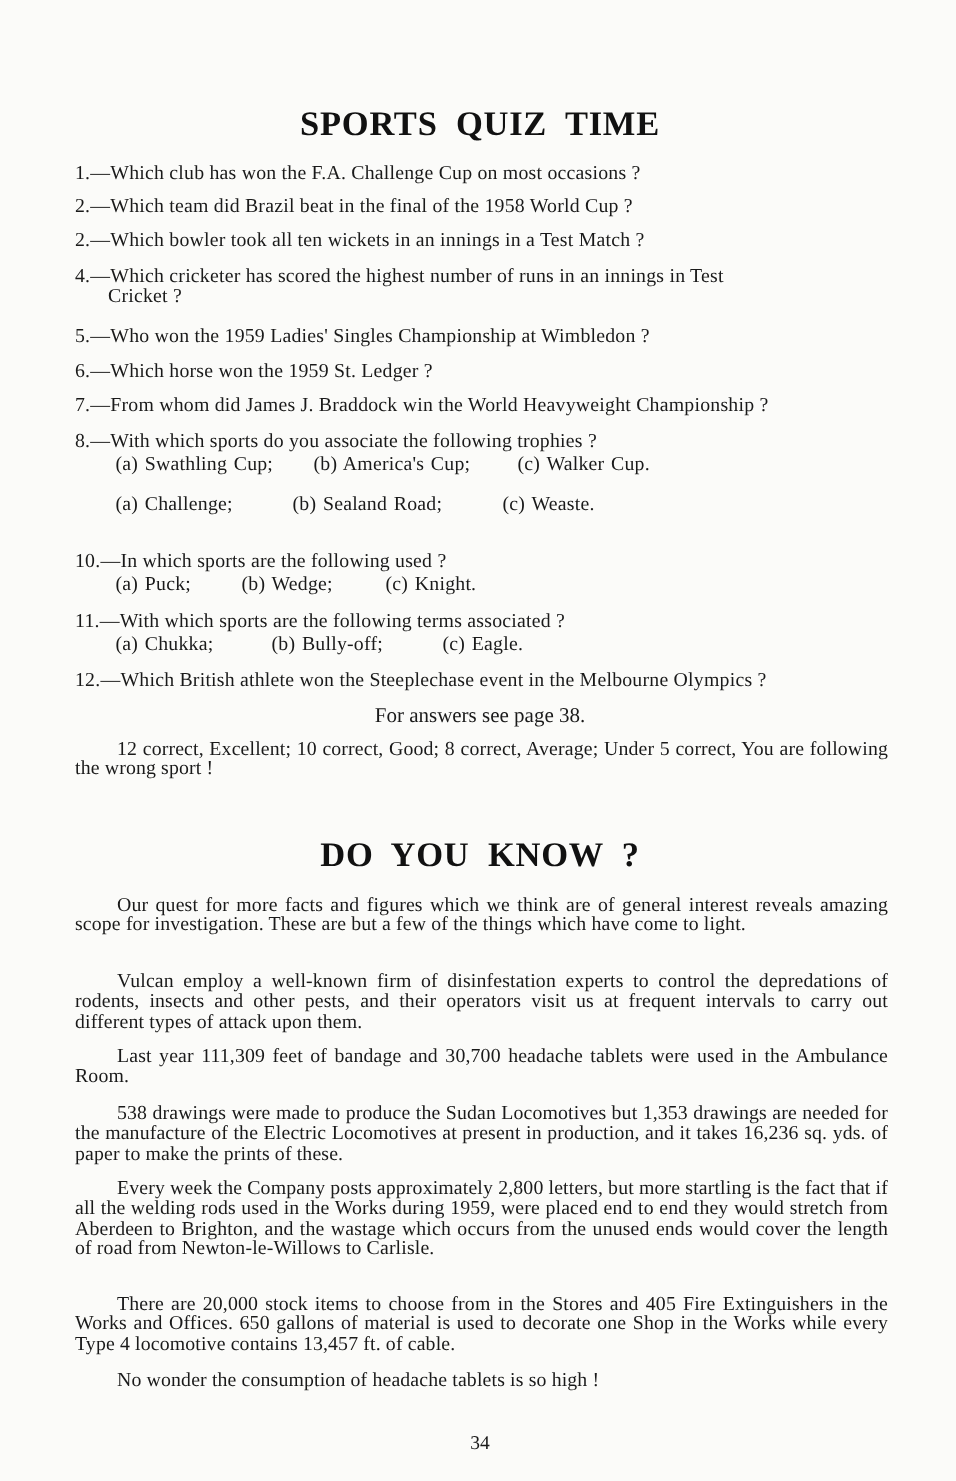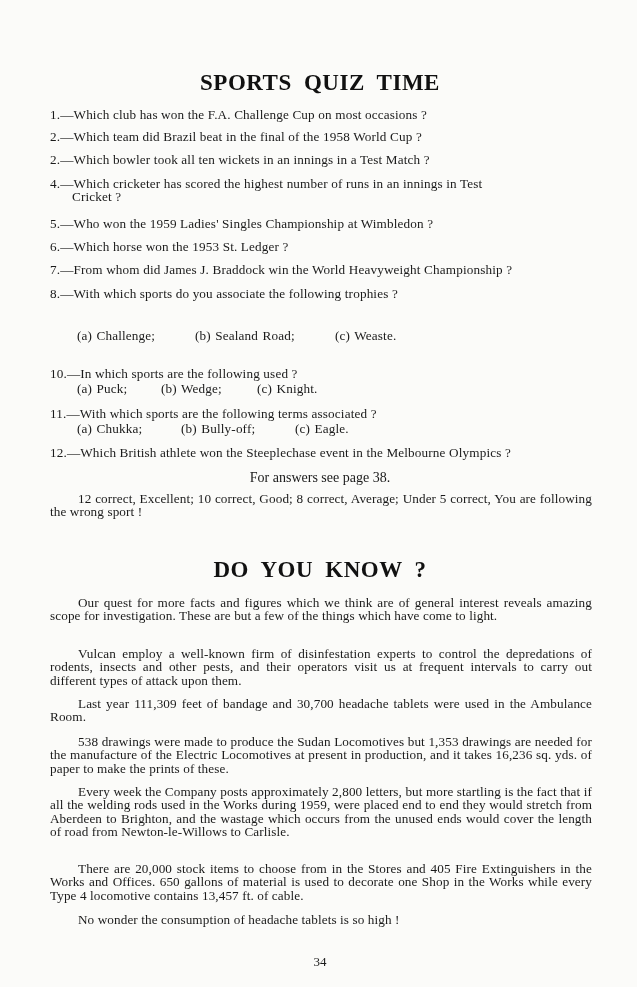--- a/index.html
+++ b/index.html
@@ -30,24 +30,27 @@
   <div class="title" style="top:70px">SPORTS QUIZ TIME</div>
 
   <div class="q" style="top:108px">1.—Which club has won the F.A. Challenge Cup on most occasions ?</div>
   <div class="q" style="top:130px">2.—Which team did Brazil beat in the final of the 1958 World Cup ?</div>
   <div class="q" style="top:153px">2.—Which bowler took all ten wickets in an innings in a Test Match ?</div>
   <div class="q" style="top:177px">
     <div>4.—Which cricketer has scored the highest number of runs in an innings in Test</div>
     <div class="cont">Cricket ?</div>
   </div>
   <div class="q" style="top:217px">5.—Who won the 1959 Ladies' Singles Championship at Wimbledon ?</div>
-  <div class="q" style="top:240px">6.—Which horse won the 1953 St. Ledger ?</div>
+  <div class="q" style="top:240px">6.—Which horse won the 1959 St. Ledger ?</div>
   <div class="q" style="top:263px">7.—From whom did James J. Braddock win the World Heavyweight Championship ?</div>
   <div class="q" style="top:287px">
     <div>8.—With which sports do you associate the following trophies ?</div>
+    <div class="opts">
+      <span class="o" style="width:132px">(a)  Swathling Cup;</span><span class="o" style="width:136px">(b)  America's Cup;</span><span class="o">(c)  Walker Cup.</span>
+    </div>
   </div>
   <div class="q" style="top:327px">
     <div class="opts">
       <span class="o" style="width:118px">(a)  Challenge;</span><span class="o" style="width:140px">(b)  Sealand Road;</span><span class="o">(c)  Weaste.</span>
     </div>
   </div>
   <div class="q" style="top:367px">
     <div>10.—In which sports are the following used ?</div>
     <div class="opts">
       <span class="o" style="width:84px">(a)  Puck;</span><span class="o" style="width:96px">(b)  Wedge;</span><span class="o">(c)  Knight.</span>

